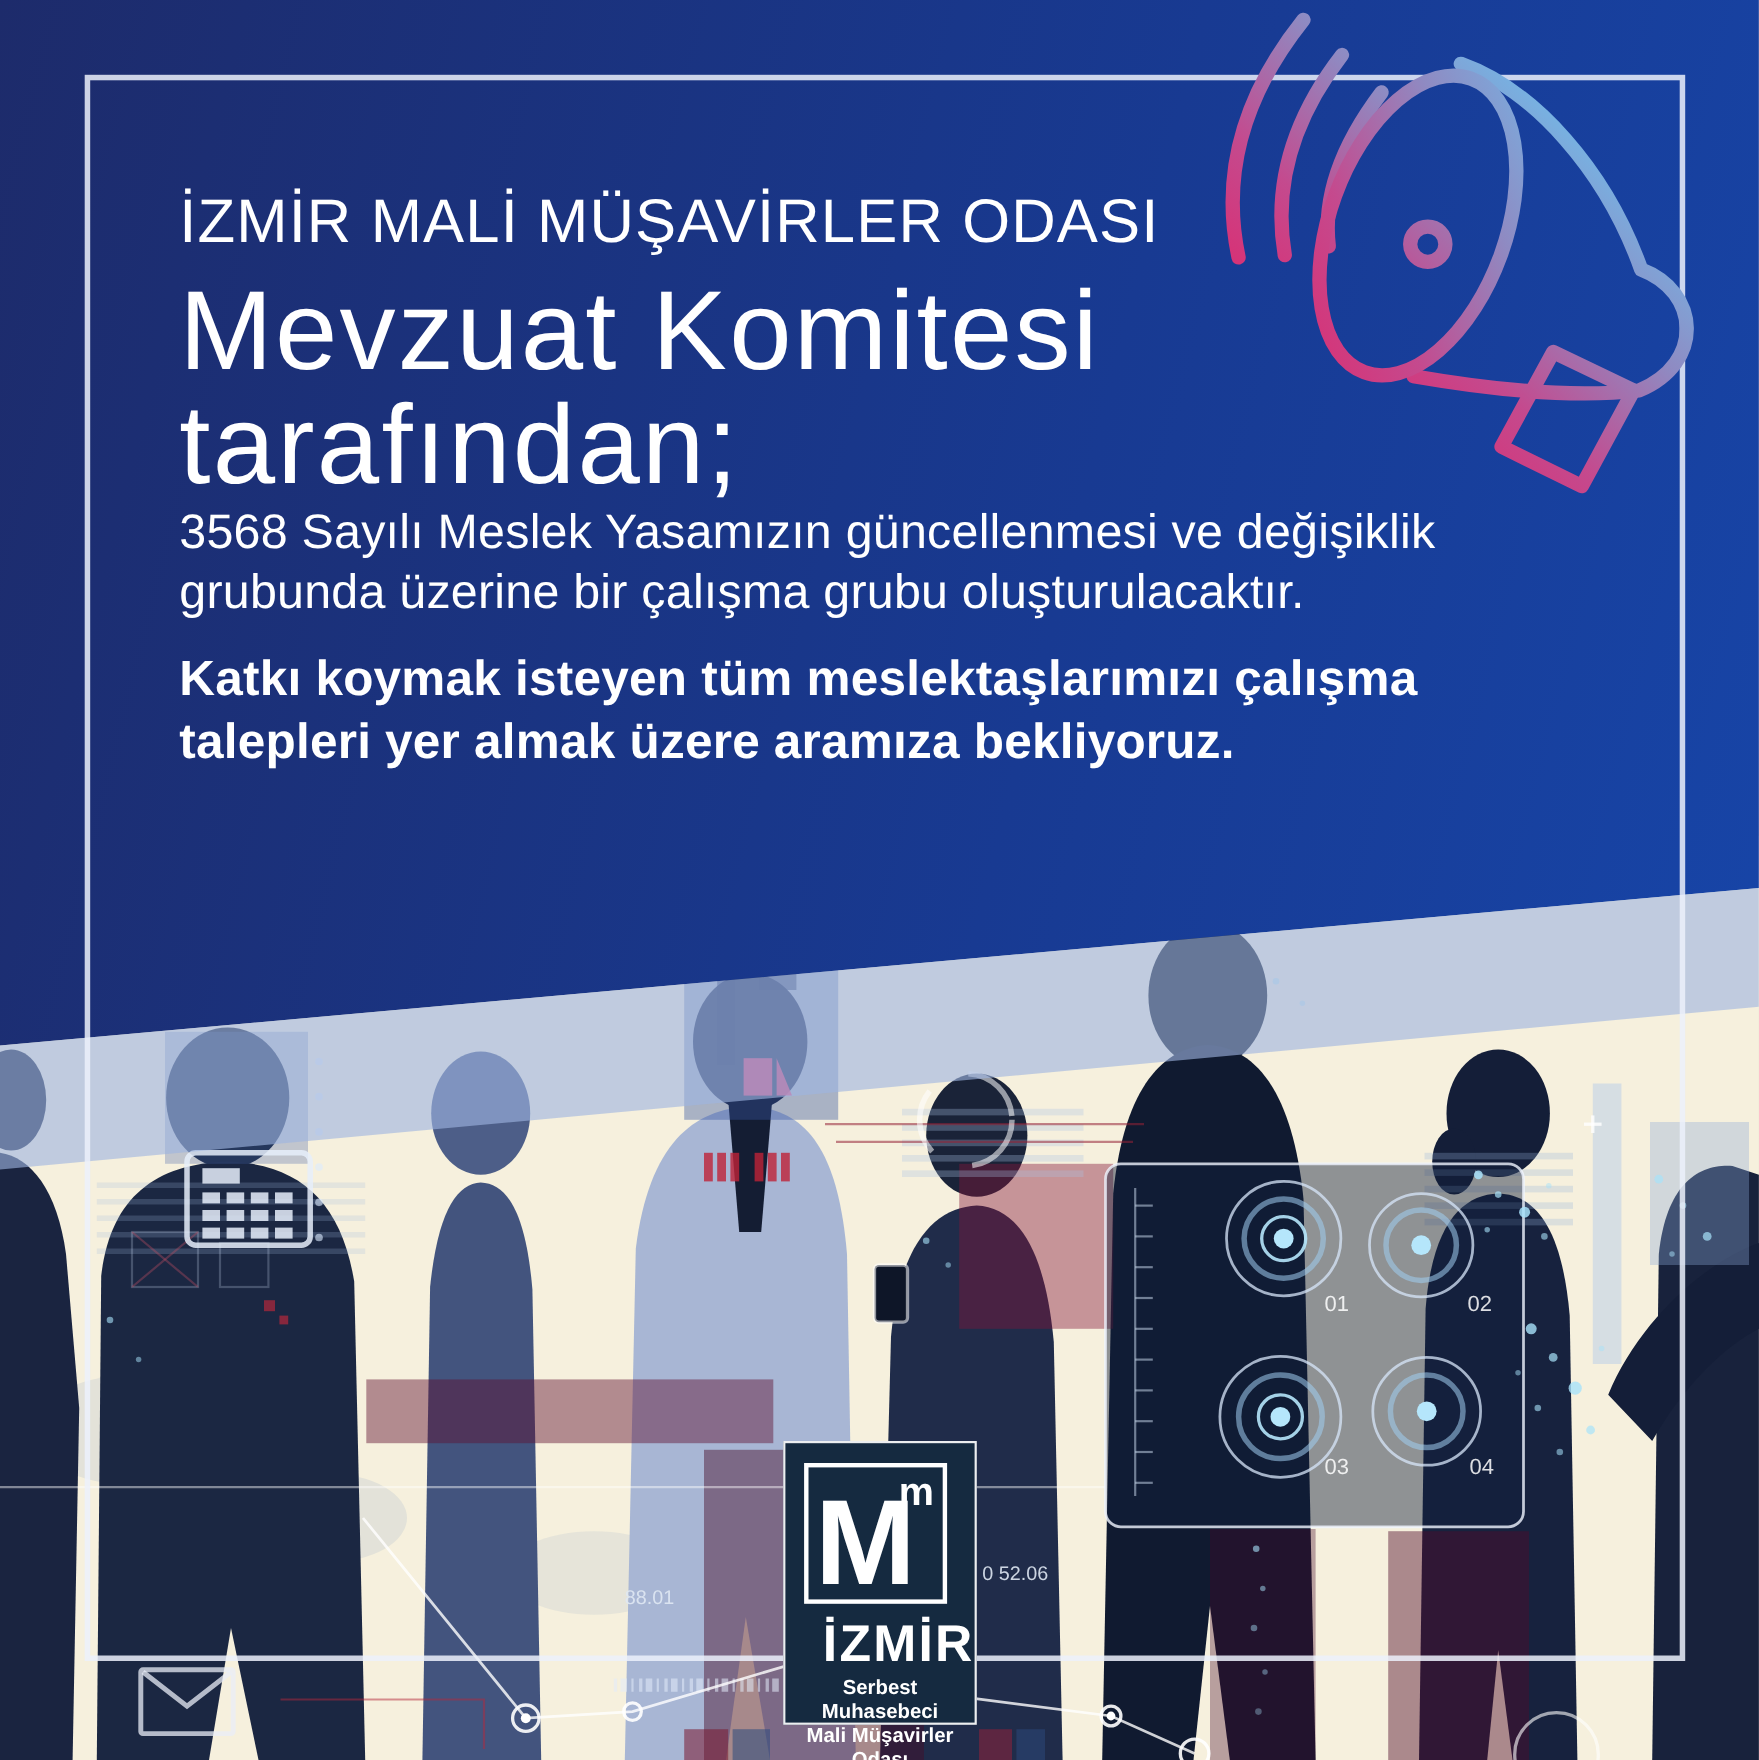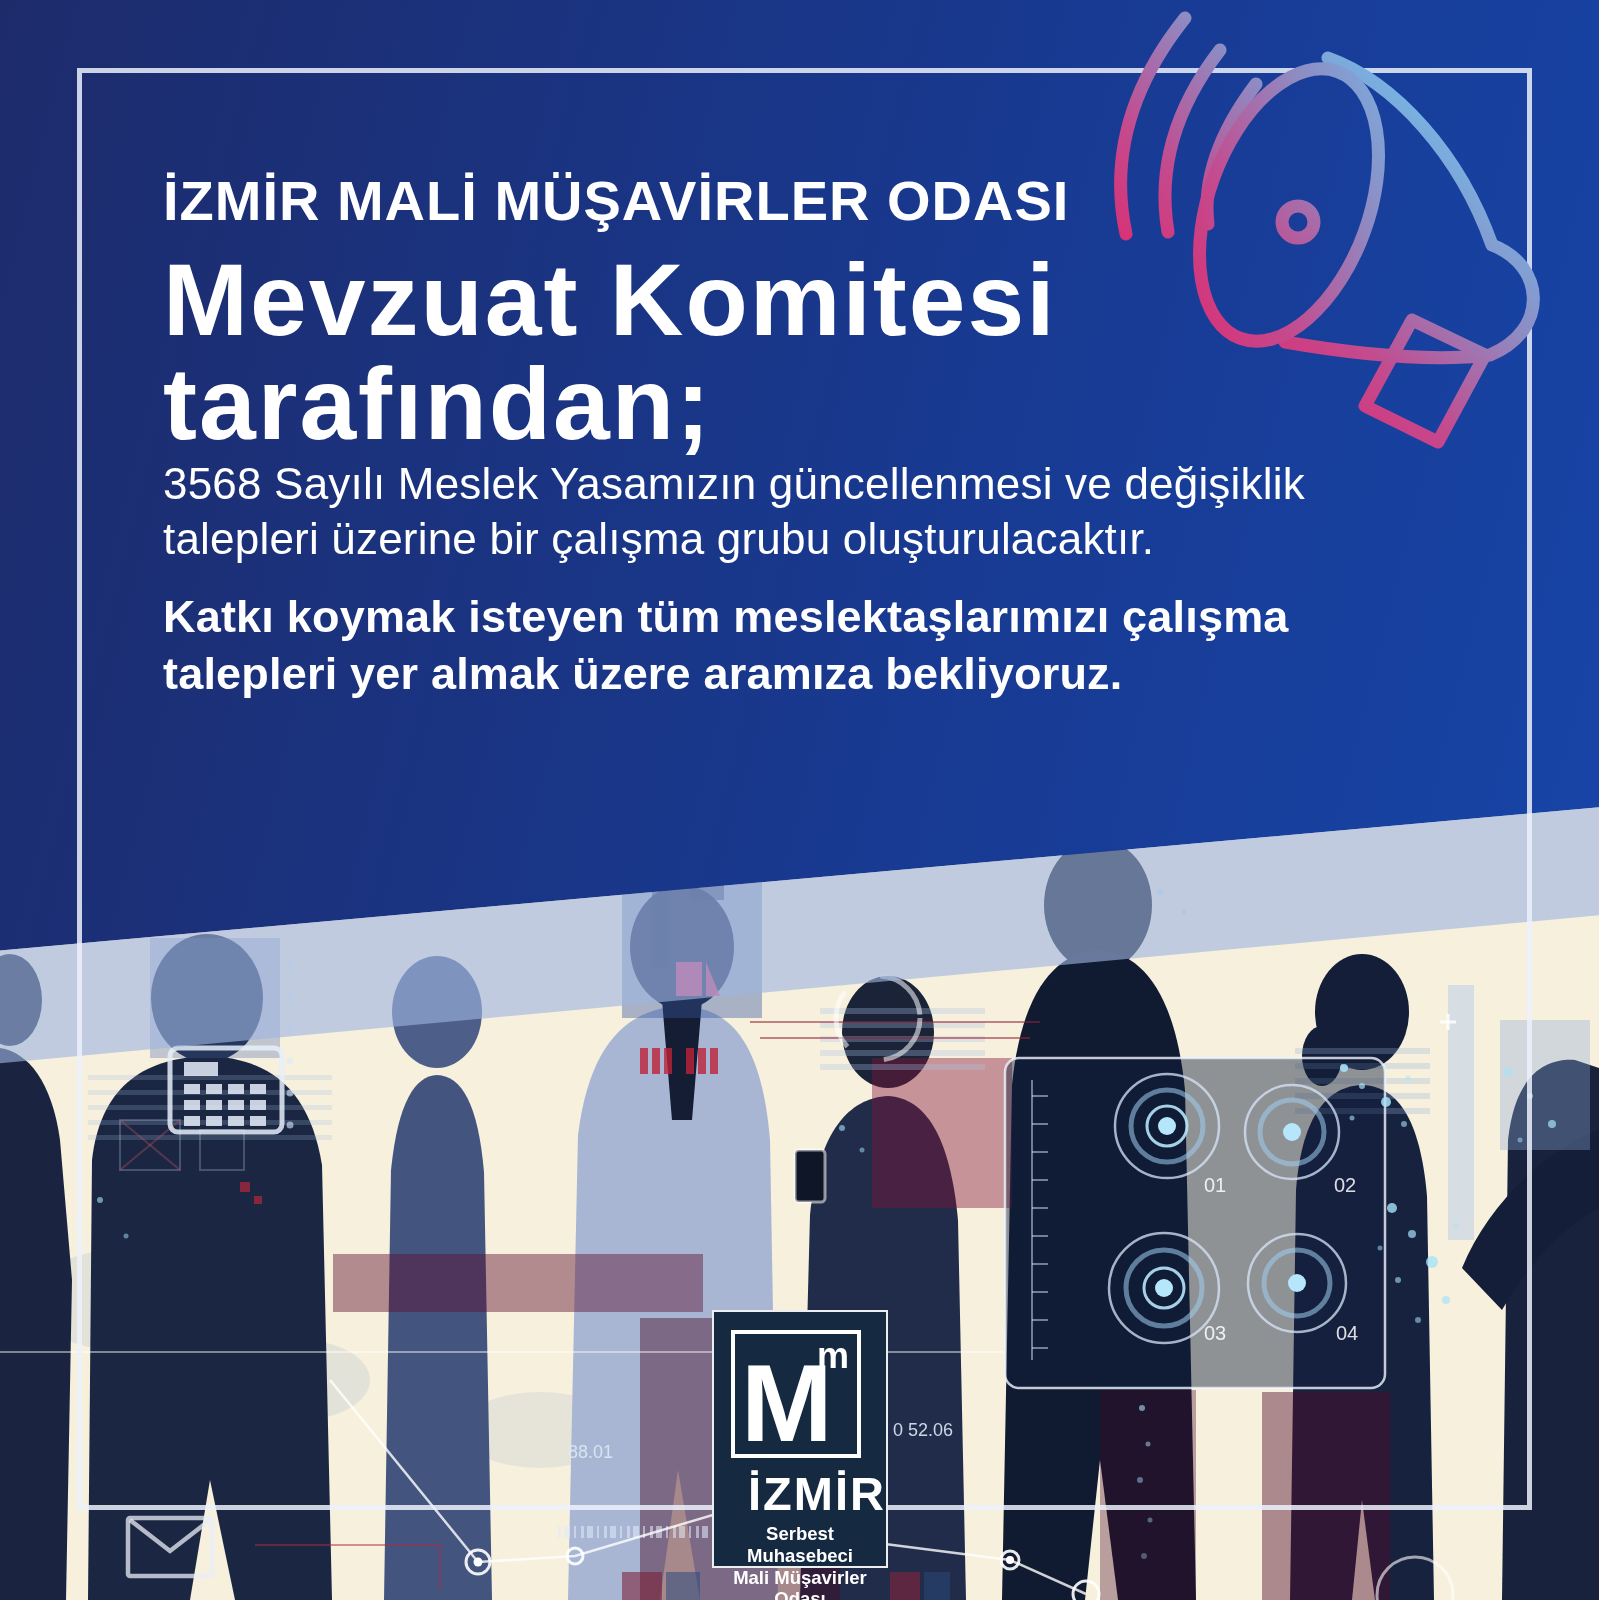--- a/index.html
+++ b/index.html
@@ -19,22 +19,22 @@
     background:rgba(158,180,224,0.62);
     clip-path:polygon(0 59.4%,100% 50.45%,100% 57.2%,0 66.45%);
   }
   
   .frame{
     position:absolute;left:77px;top:68px;width:1455px;height:1442px;
     border:5px solid rgba(236,241,252,0.85);box-sizing:border-box;
   }
   
   .text-block{position:absolute;left:163px;top:170px;width:1310px;color:#ffffff;}
-  .kicker{font-size:56px;font-weight:700;letter-spacing:1px;line-height:1.1;}
-  .heading{font-size:102px;font-weight:700;letter-spacing:2px;line-height:1.02;margin-top:16px;}
+  .kicker{font-size:56px;font-weight:400;letter-spacing:1px;line-height:1.1;}
+  .heading{font-size:102px;font-weight:400;letter-spacing:2px;line-height:1.02;margin-top:16px;}
   .body-reg{font-size:44px;font-weight:400;line-height:1.25;letter-spacing:0.2px;}
   .body-bold{font-size:45px;font-weight:700;line-height:1.27;margin-top:22px;letter-spacing:0.2px;}
   
   .megaphone{position:absolute;left:1060px;top:10px;width:540px;height:470px;}
   
   .logo{
     position:absolute;left:712px;top:1310px;width:176px;height:258px;
     background:#152a40;border:2px solid rgba(255,255,255,0.92);box-sizing:border-box;
     color:#fff;text-align:center;
   }
@@ -301,21 +301,21 @@
   <div class="frame"></div>
 
   <div class="text-block">
     <div class="kicker">İZMİR MALİ MÜŞAVİRLER ODASI</div>
     <div class="heading">
       <div>Mevzuat Komitesi</div>
       <div>tarafından;</div>
     </div>
     <div class="body-reg">
       <div>3568 Sayılı Meslek Yasamızın güncellenmesi ve değişiklik</div>
-      <div>talepleri üzerine bir çalışma grubu oluşturulacaktır.</div>
+      <div>grubunda üzerine bir çalışma grubu oluşturulacaktır.</div>
     </div>
     <div class="body-bold">
       <div>Katkı koymak isteyen tüm meslektaşlarımızı çalışma</div>
       <div>talepleri yer almak üzere aramıza bekliyoruz.</div>
     </div>
   </div>
 
   <svg class="megaphone" viewBox="0 0 540 470">
     <defs>
       <linearGradient id="mg" gradientUnits="userSpaceOnUse" x1="100" y1="430" x2="470" y2="40">

